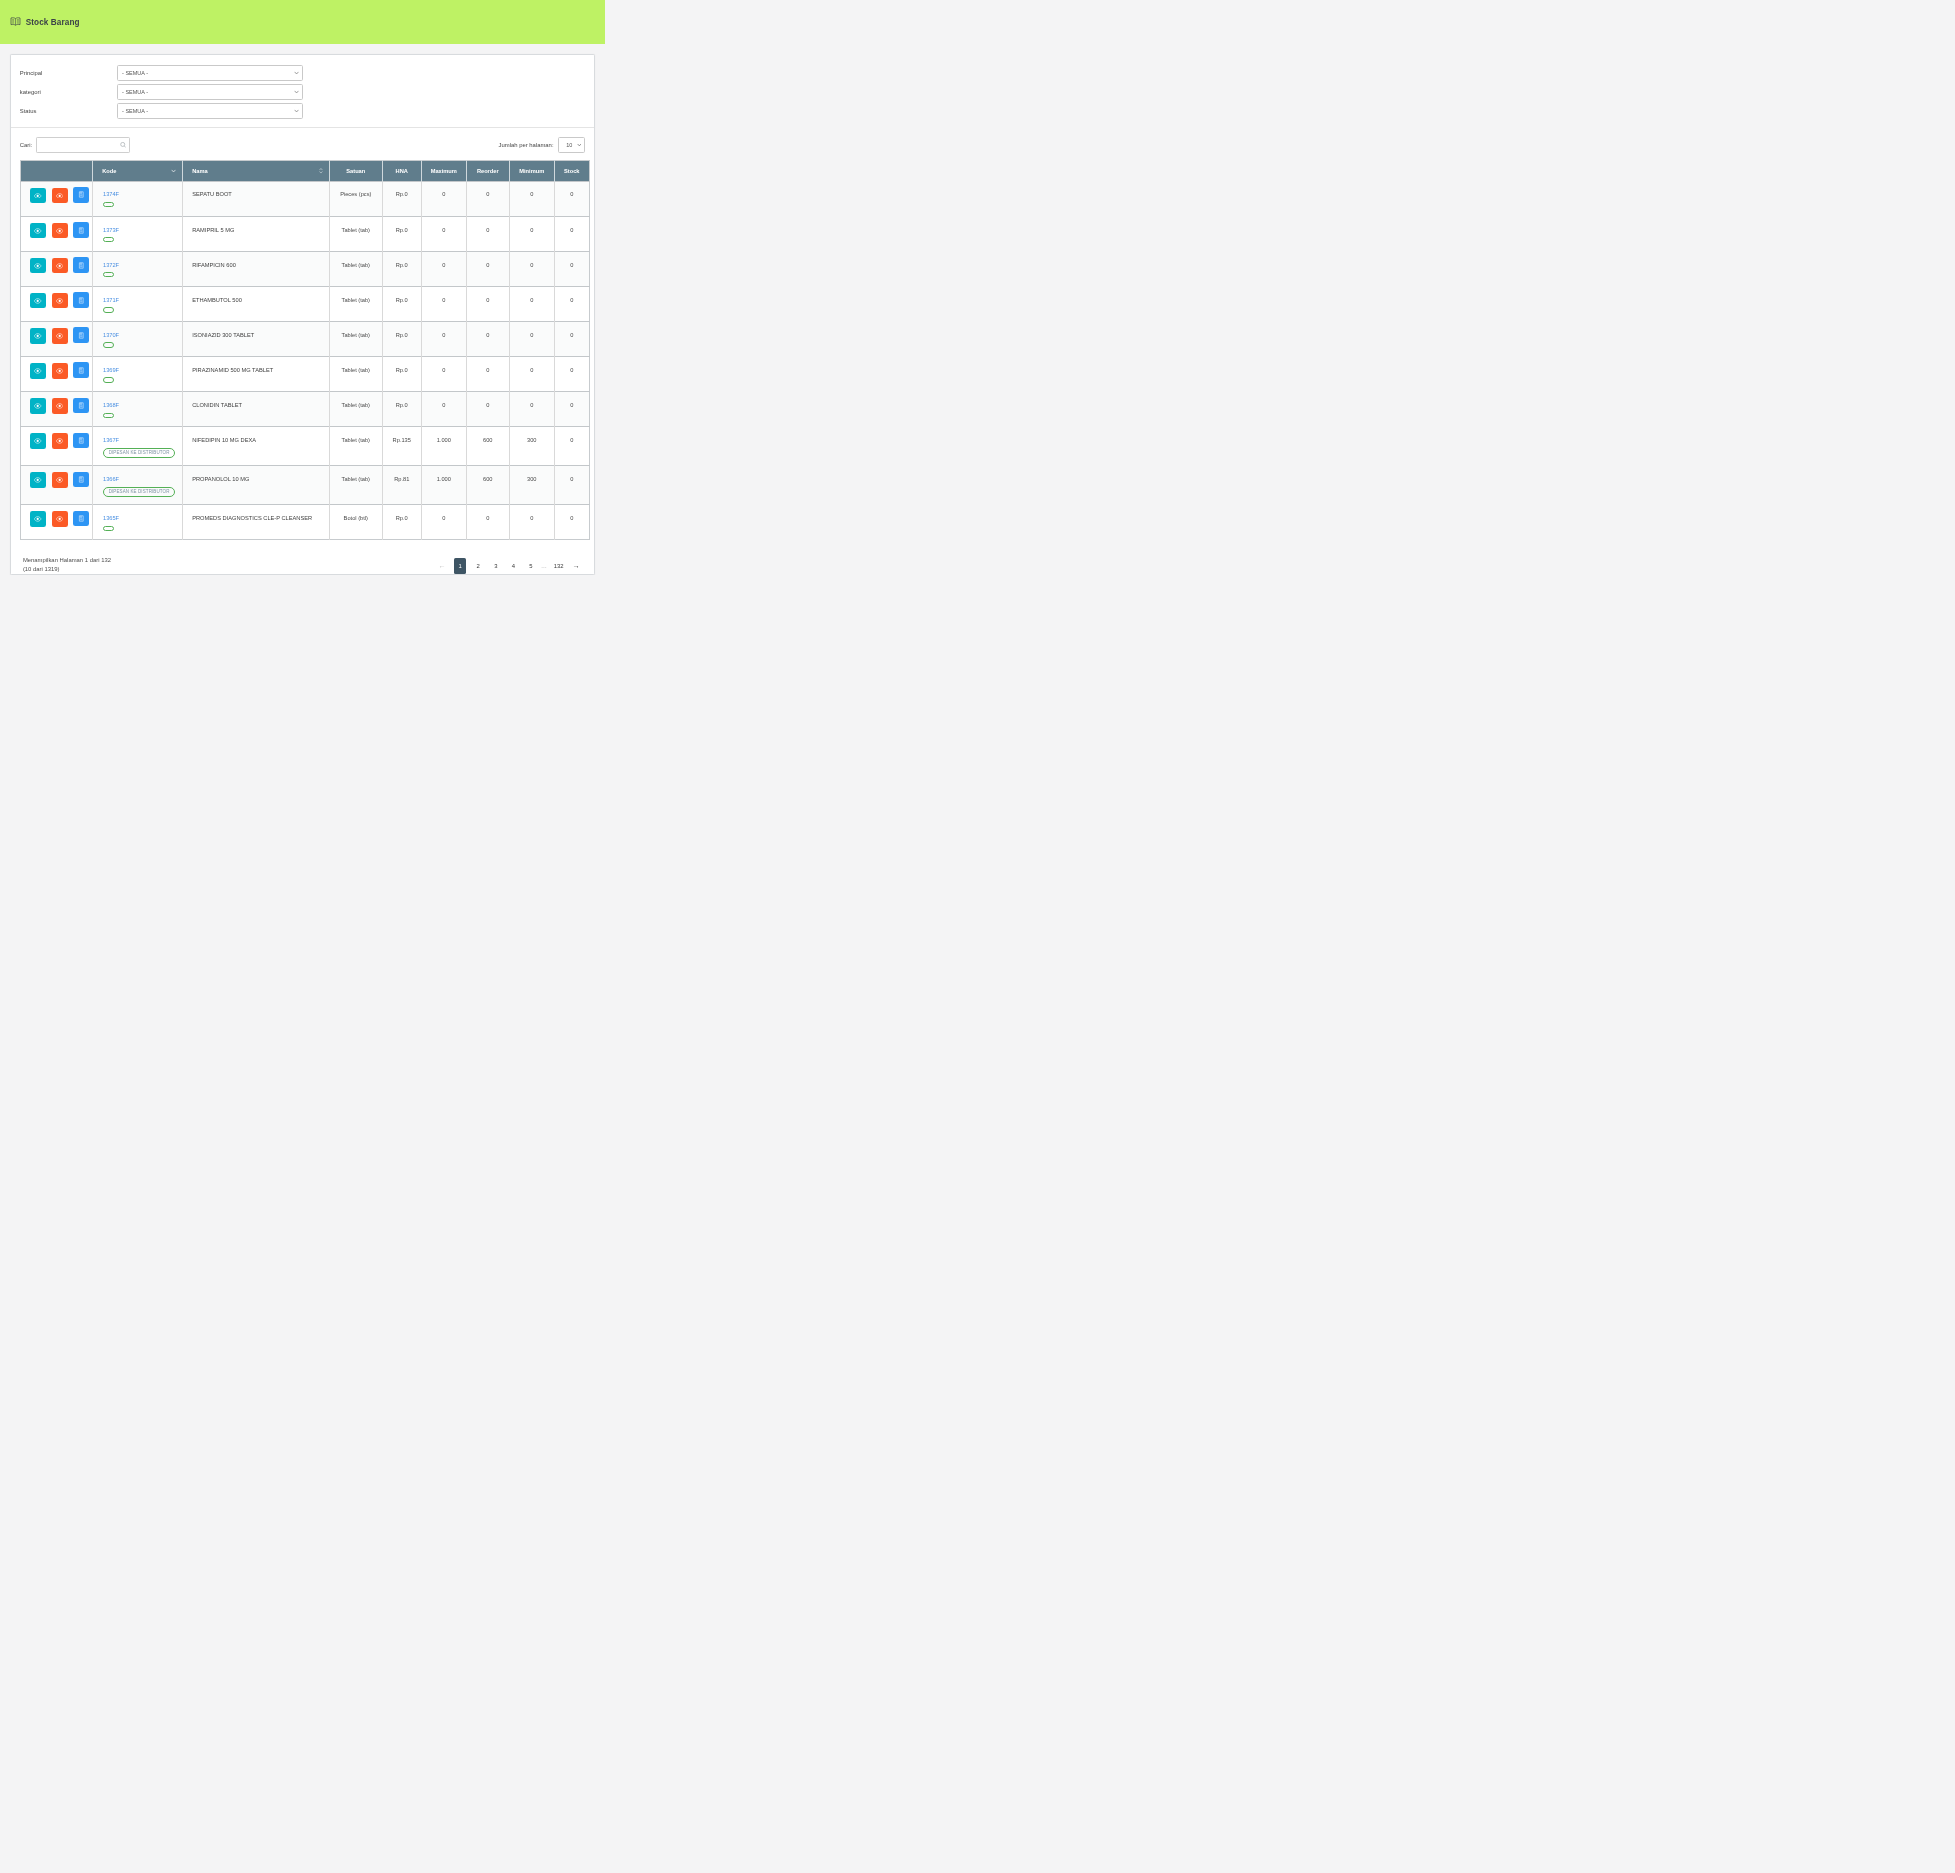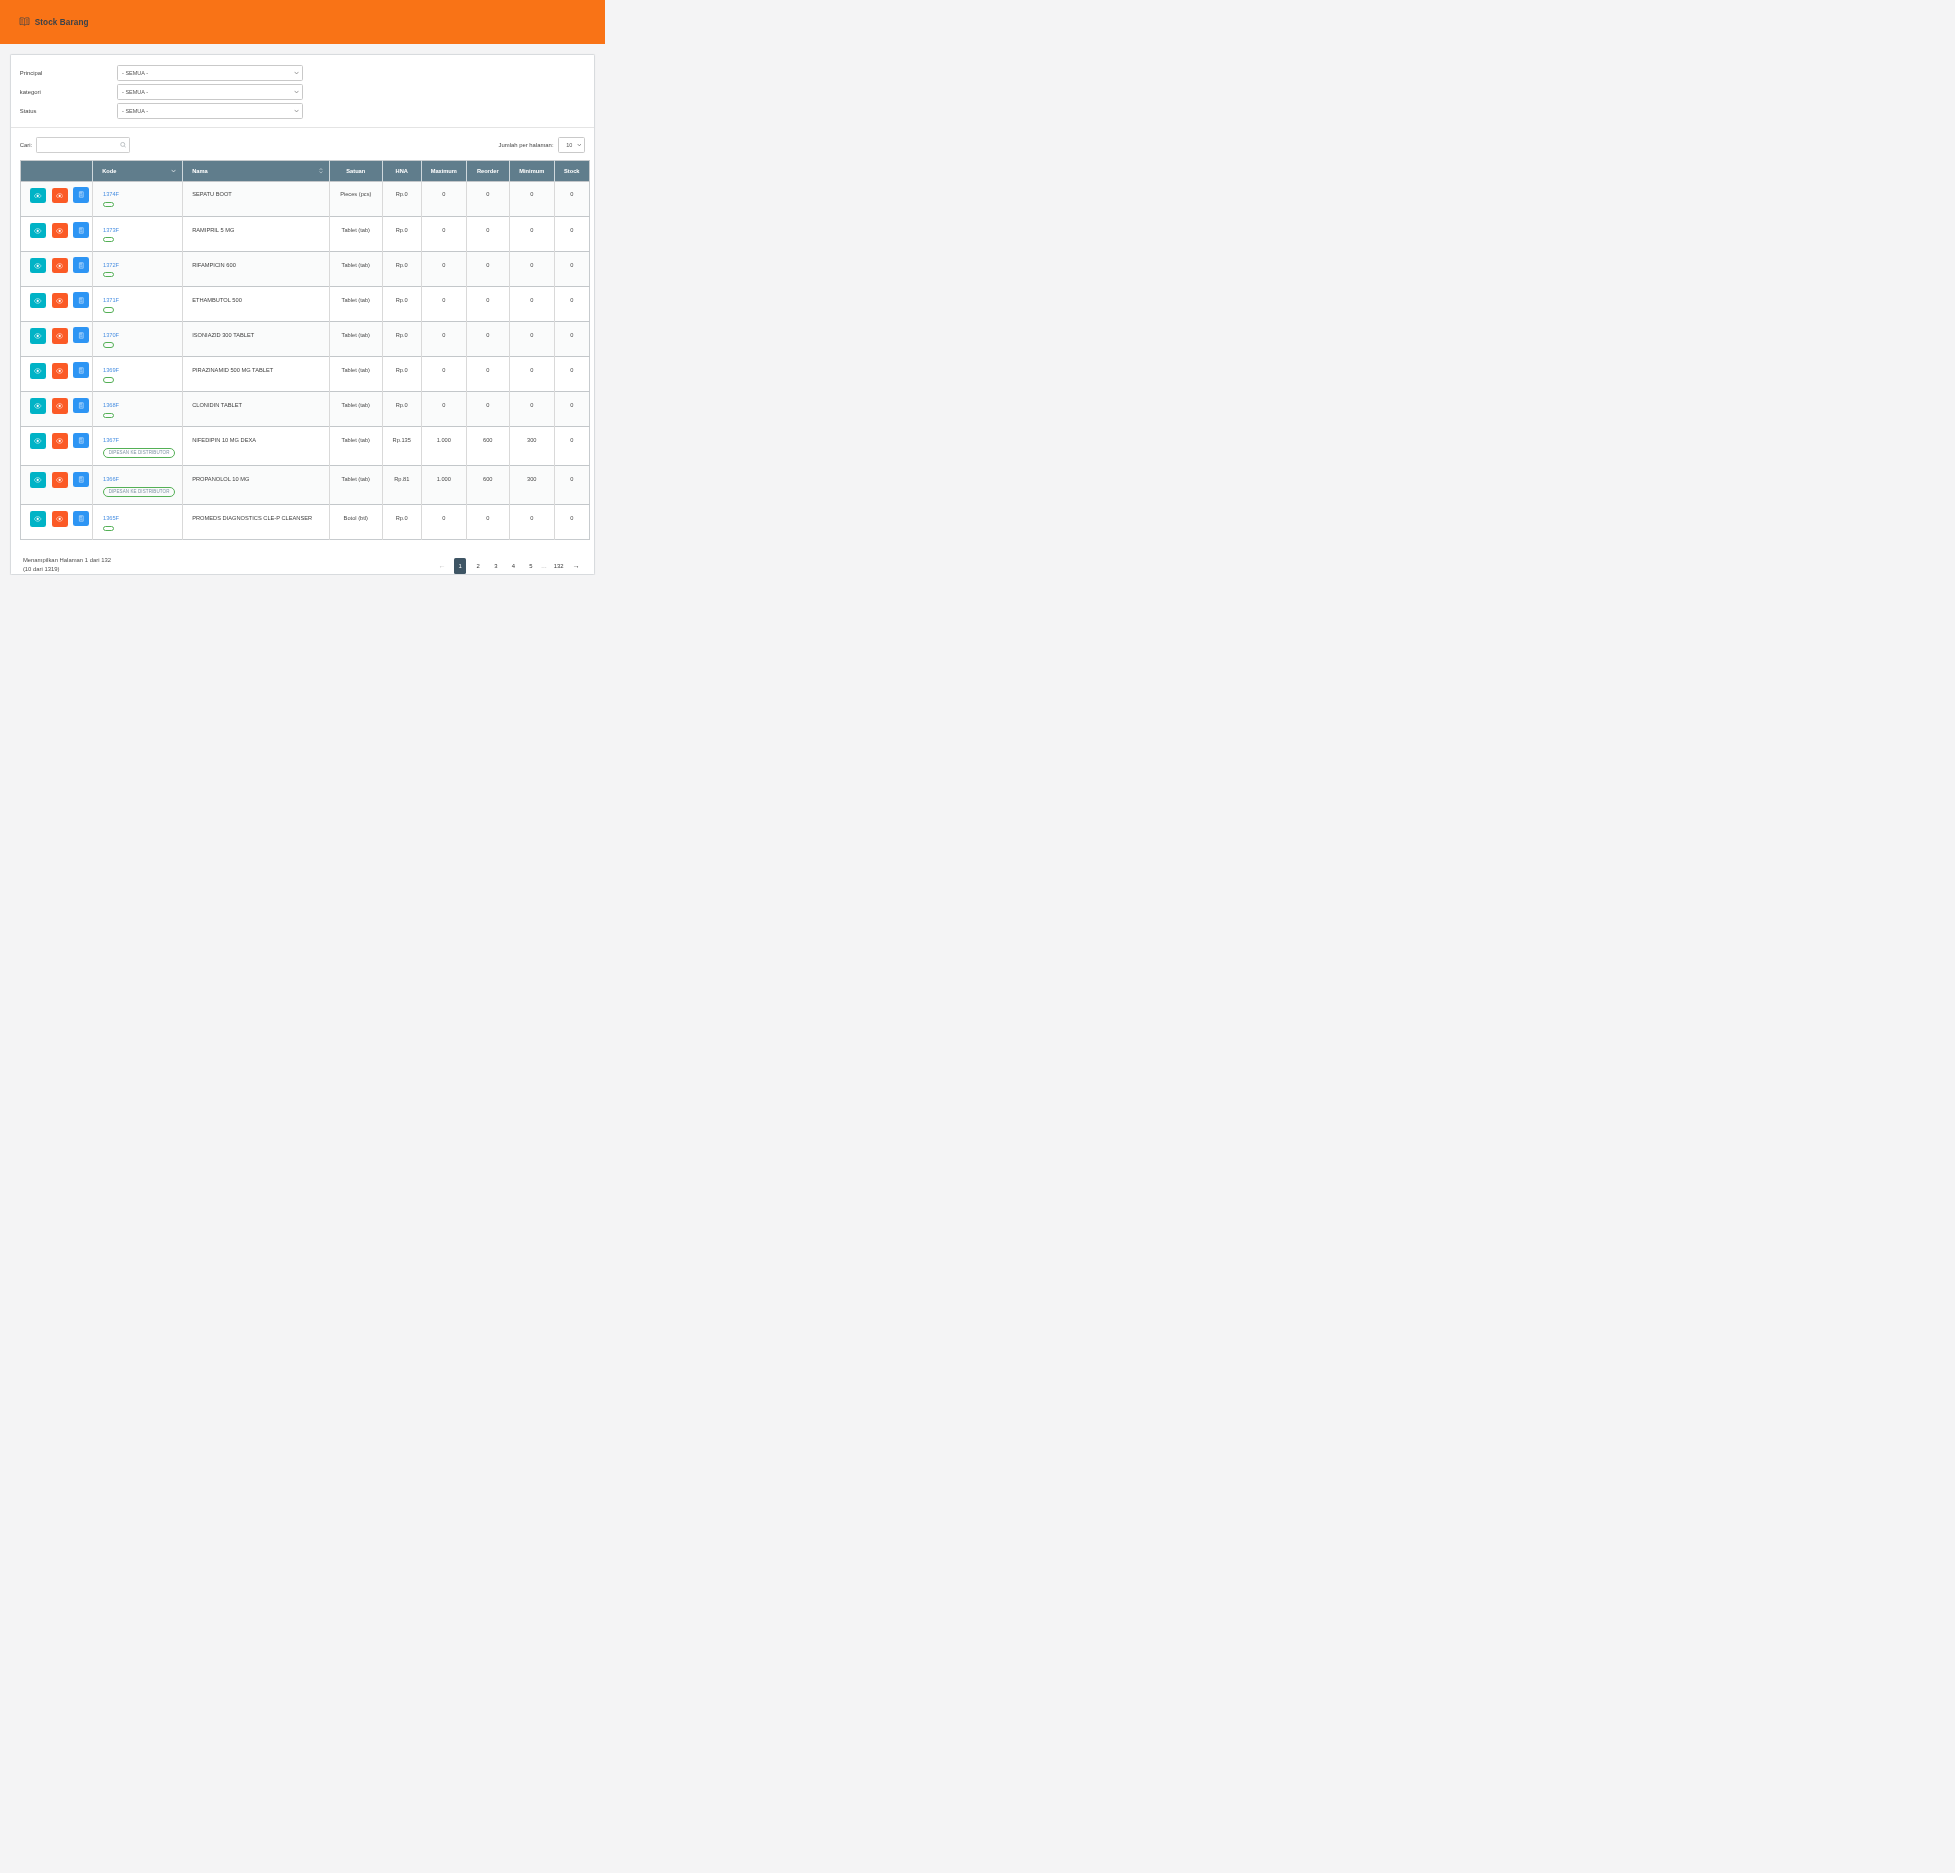--- a/index.html
+++ b/index.html
@@ -7,21 +7,21 @@
     --btn-card:#2d95f4; --badge-border:#54b056; --badge-text:#7d92a3;
     --page-active-bg:#3e5564; --title-text:#3c4248; --page-bg:#f4f4f5;
   }
   *{box-sizing:border-box;}
   html,body{margin:0;padding:0;}
   body{
     width:605px; min-height:531px; background:var(--page-bg);
     font-family:"Liberation Sans","DejaVu Sans",sans-serif; color:#4e4e4e;
   }
   
-  .topbar{background:#f97316; height:44px; display:flex; align-items:center; padding-left:19px;}
+  .topbar{background:#bef264; height:44px; display:flex; align-items:center; padding-left:10px;}
   .topbar .book-ic{margin-right:4.7px; display:inline-flex;}
   .page-title{font-size:8.2px; font-weight:600; color:var(--title-text); letter-spacing:0.1px;}
   
   .card{
     background:#fff; border:0.4px solid #d8dbde; border-radius:1.6px;
     margin:9.8px 10.2px 0 10.2px; min-height:472px;
     box-shadow:0 0.4px 1.2px rgba(0,0,0,.07);
   }
   
   .filters{padding:10.2px 8.6px 7.8px 8.6px; border-bottom:0.4px solid #e4e4e4;}

